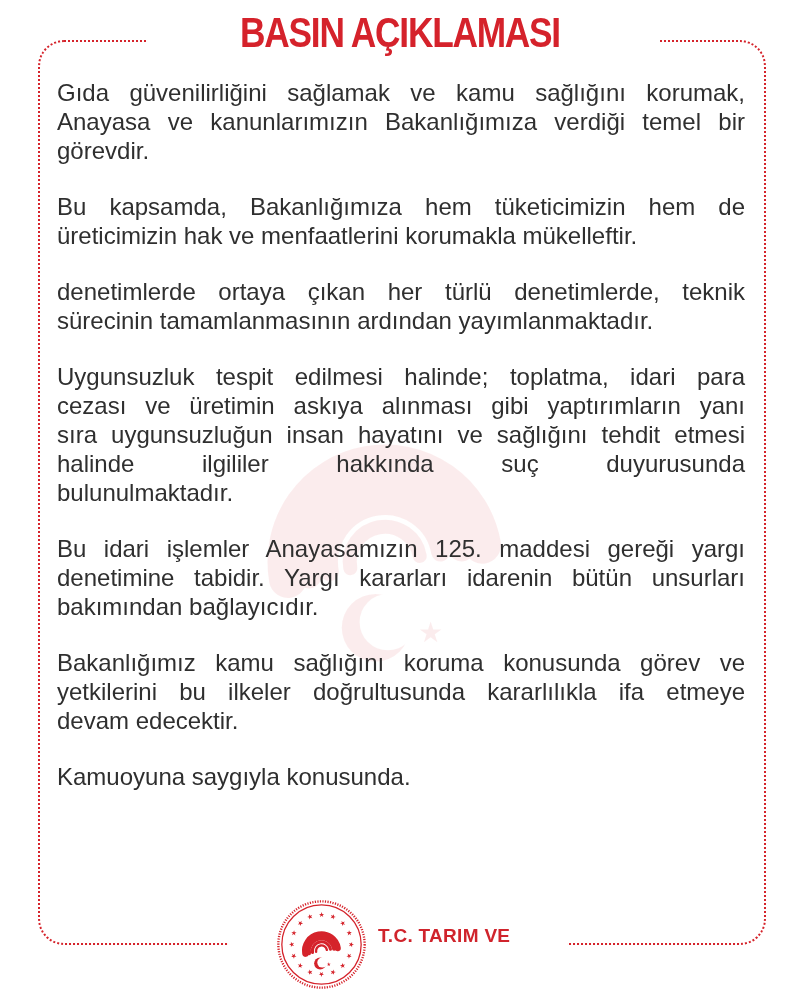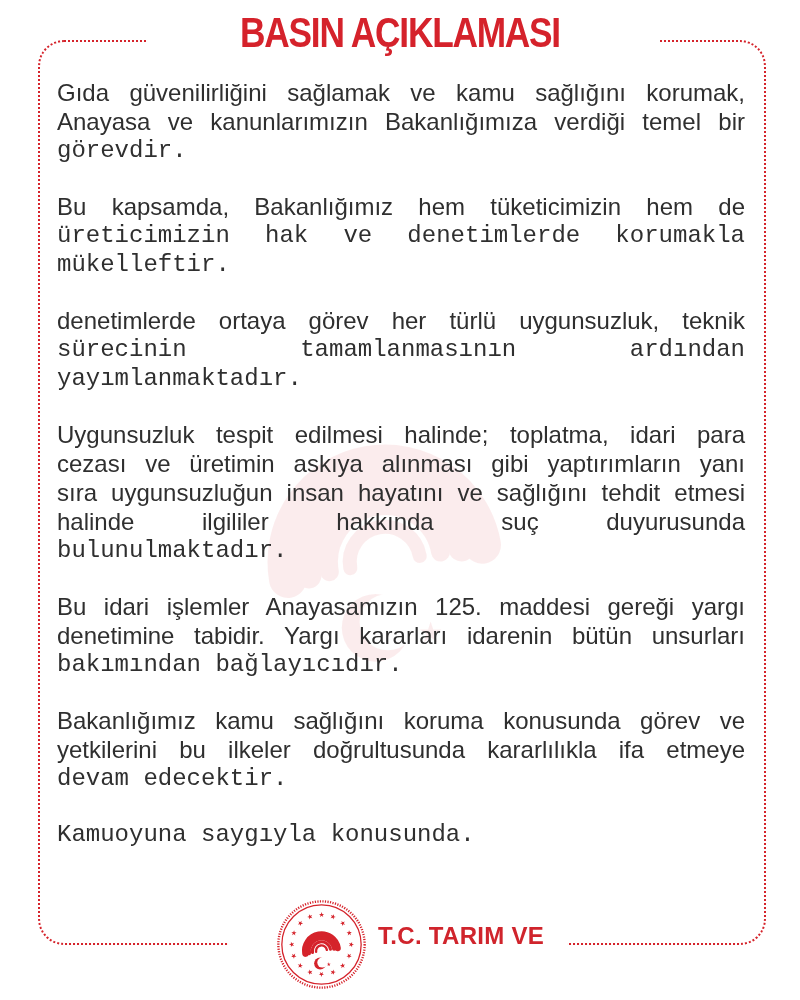--- a/index.html
+++ b/index.html
@@ -19,27 +19,27 @@
     position:absolute;left:0;top:8px;width:800px;margin:0;text-align:center;
     font-size:43px;font-weight:bold;letter-spacing:-1.5px;color:#d5222b;
     transform:scaleX(.82);transform-origin:50% 50%;white-space:nowrap;
   }
   .body-text{
     position:absolute;left:57px;top:78px;width:688px;
     color:#2f2f2f;font-size:24px;line-height:29px;
   }
   .para{margin:0 0 27px 0;}
   .line{text-align:justify;text-align-last:justify;}
-  .line.last{text-align-last:left;font-family:Liberation Mono, monospace;}
+  .line.last{text-align-last:left;}
   .watermark{position:absolute;left:150px;top:280px;width:470px;height:470px;opacity:.08;}
   .footer-logo{position:absolute;left:276px;top:899px;display:flex;align-items:flex-start;}
   .emblem{width:91px;height:91px;flex:0 0 auto;}
   .ministry-name{
     margin-left:11px;padding-top:26px;color:#d0242c;font-weight:bold;
-    font-size:24px;line-height:22px;letter-spacing:.3px;white-space:nowrap;
+    font-size:19px;line-height:22px;letter-spacing:.3px;white-space:nowrap;
   }
 </style>
 </head>
 <body>
 
 <div class="page">
 
   <div class="border-frame"></div>
   <div class="gap gap-top"></div>
   <div class="gap gap-bottom"></div>
@@ -58,25 +58,25 @@
 
   <h1 class="title">BASIN AÇIKLAMASI</h1>
 
   <div class="body-text">
     <div class="para">
       <div class="line">Gıda güvenilirliğini sağlamak ve kamu sağlığını korumak,</div>
       <div class="line">Anayasa ve kanunlarımızın Bakanlığımıza verdiği temel bir</div>
       <div class="line last">görevdir.</div>
     </div>
     <div class="para">
-      <div class="line">Bu kapsamda, Bakanlığımız hem tüketicimizin hem de</div>
-      <div class="line last">üreticimizin hak ve denetimlerde korumakla mükelleftir.</div>
+      <div class="line">Bu kapsamda, Bakanlığımıza hem tüketicimizin hem de</div>
+      <div class="line last">üreticimizin hak ve menfaatlerini korumakla mükelleftir.</div>
     </div>
     <div class="para">
-      <div class="line">denetimlerde ortaya görev her türlü uygunsuzluk, teknik</div>
+      <div class="line">denetimlerde ortaya çıkan her türlü denetimlerde, teknik</div>
       <div class="line last">sürecinin tamamlanmasının ardından yayımlanmaktadır.</div>
     </div>
     <div class="para">
       <div class="line">Uygunsuzluk tespit edilmesi halinde; toplatma, idari para</div>
       <div class="line">cezası ve üretimin askıya alınması gibi yaptırımların yanı</div>
       <div class="line">sıra uygunsuzluğun insan hayatını ve sağlığını tehdit etmesi</div>
       <div class="line">halinde ilgililer hakkında suç duyurusunda</div>
       <div class="line last">bulunulmaktadır.</div>
     </div>
     <div class="para">

